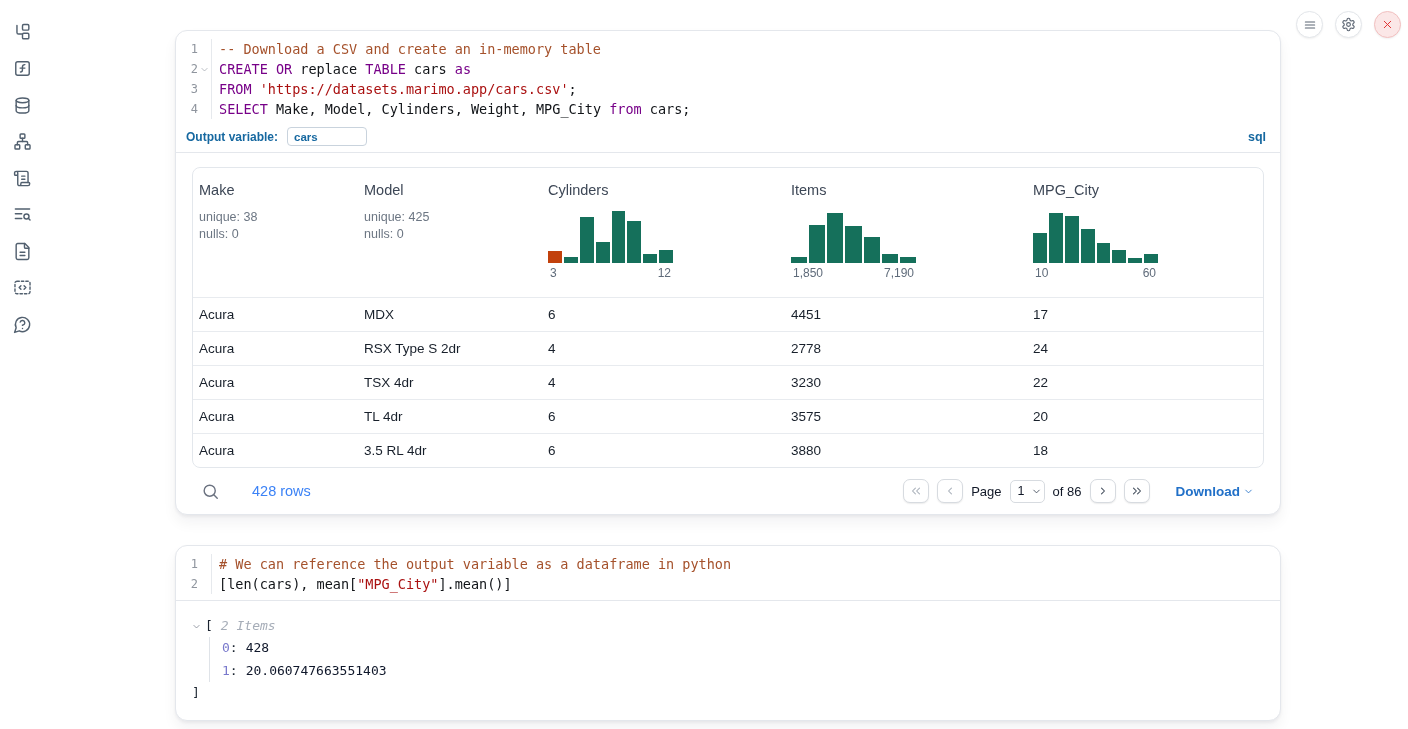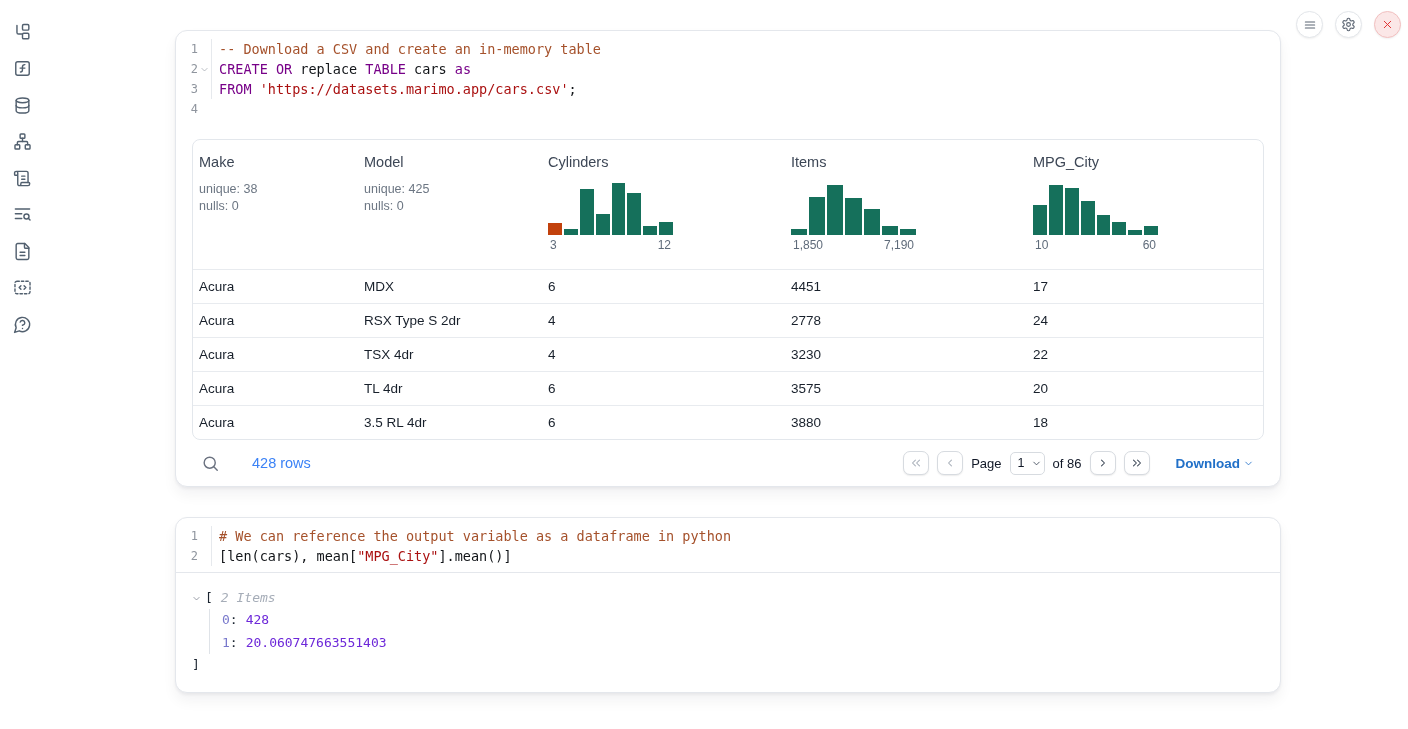--- a/index.html
+++ b/index.html
@@ -67,21 +67,21 @@
   .tree-output { padding:14px 16px 16px; font-family:"DejaVu Sans Mono","Liberation Mono",monospace; font-size:13px; color:#1b2430; }
   .tree-line { display:flex; align-items:center; line-height:22px; }
   .tree-chevron { width:13px; color:#6b7280; display:flex; align-items:center; cursor:pointer; }
   .tree-chevron svg { width:9px; height:9px; }
   .bracket { color:#1b2430; }
   .items-label { margin-left:8px; font-style:italic; color:#a6adb8; }
   .tree-children { margin-left:17px; border-left:1px solid #dfe3e8; padding-left:12px; }
   .tree-children .tree-line { line-height:22.5px; }
   .tree-key { color:#7878cc; }
   .tree-colon { color:#1b2430; margin-right:8px; }
-  .tree-val { color:#6d28d9; }
+  .tree-val { color:#0f172a; }
 </style>
 </head>
 <body>
 
 <aside class="sidebar">
     <div class="side-btn">
       <span class="icon" style="display:flex">
         <svg width="19" height="19" viewBox="0 0 24 24" fill="none" stroke="currentColor" stroke-width="1.8" stroke-linecap="round" stroke-linejoin="round">
           <path d="M5 3v9a2 2 0 0 0 2 2h4"></path>
           <rect x="12" y="2" width="8" height="7" rx="1.5"></rect>
@@ -199,23 +199,28 @@
 
 <main class="main">
 
   <section class="cell">
     <div class="code-area" id="sql-lines">
         <div class="code-line"><span class="gutter-num">1</span><span class="gutter-fold"></span><span class="code-content"><span class="tok-comment">-- Download a CSV and create an in-memory table</span></span></div>
         <div class="code-line"><span class="gutter-num">2</span><span class="gutter-fold"><svg width="9" height="9" viewBox="0 0 24 24" fill="none" stroke="currentColor" stroke-width="1.8" stroke-linecap="round" stroke-linejoin="round">
               <path d="m5 9 7 7 7-7"></path>
             </svg></span><span class="code-content"><span class="tok-keyword">CREATE</span><span class="tok-plain"> </span><span class="tok-keyword">OR</span><span class="tok-plain"> replace </span><span class="tok-keyword">TABLE</span><span class="tok-plain"> cars </span><span class="tok-keyword">as</span></span></div>
         <div class="code-line"><span class="gutter-num">3</span><span class="gutter-fold"></span><span class="code-content"><span class="tok-keyword">FROM</span><span class="tok-plain"> </span><span class="tok-string">'https://datasets.marimo.app/cars.csv'</span><span class="tok-plain">;</span></span></div>
-        <div class="code-line"><span class="gutter-num">4</span><span class="gutter-fold"></span></div>
-      </div>
-
+        <div class="code-line"><span class="gutter-num">4</span><span class="gutter-fold"></span><span class="code-content"><span class="tok-keyword">SELECT</span><span class="tok-plain"> Make, Model, Cylinders, Weight, MPG_City </span><span class="tok-keyword">from</span><span class="tok-plain"> cars;</span></span></div>
+      </div>
+
+    <div class="outvar-row">
+      <span class="outvar-label">Output variable:</span>
+      <input class="outvar-input" type="text" value="cars" style="">
+      <span class="lang-badge">sql</span>
+    </div>
 
     <div class="output-area">
       <div class="data-table">
         <table>
           <colgroup>
             <col style="width:165px">
               <col style="width:184px">
               <col style="width:243px">
               <col style="width:242px">
               <col>

